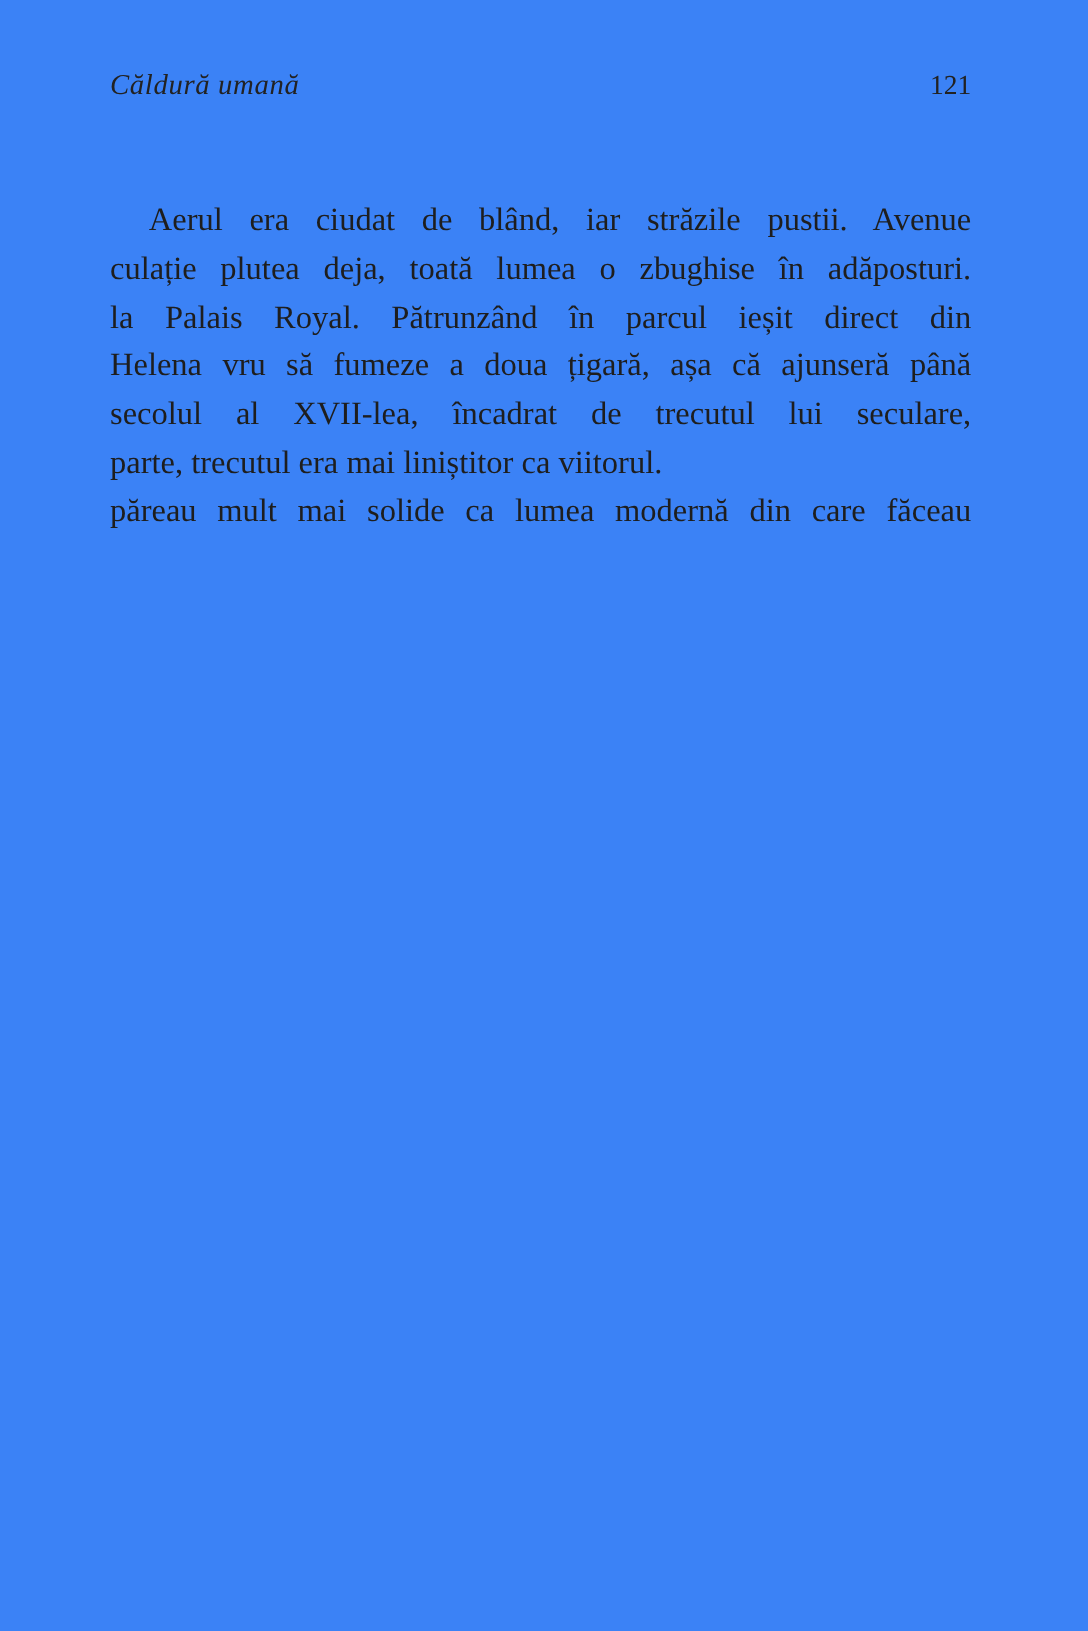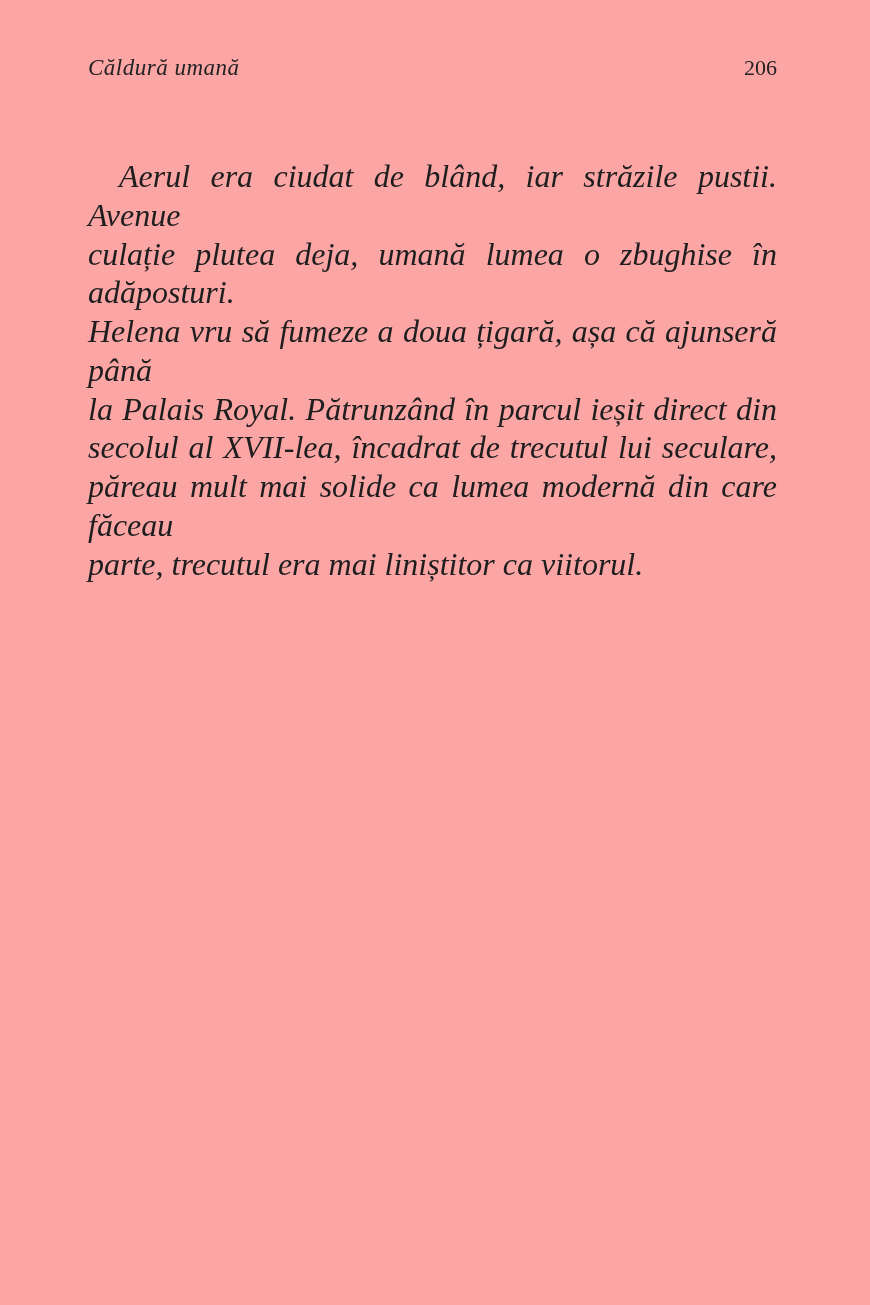--- a/index.html
+++ b/index.html
@@ -4,21 +4,21 @@
 <title>Document</title>
 <style>
   html, body {
     margin: 0;
     padding: 0;
   }
   .page {
     position: relative;
     width: 870px;
     height: 1305px;
-    background: #fca5a5;
+    background: #3b82f6;
     overflow: hidden;
     font-family: "Liberation Serif", "DejaVu Serif", serif;
   }
   .page-header {
     position: absolute;
     left: 88px;
     right: 93px;
     top: 55px;
     display: flex;
     justify-content: space-between;
@@ -35,47 +35,46 @@
     font-style: normal;
   }
   .body-text {
     position: absolute;
     left: 88px;
     top: 157px;
     width: 689px;
     color: #1e1e1e;
   }
   .text-line {
-    font-size: 32px;
+    font-size: 26px;
     line-height: 38.75px;
     text-align: justify;
     text-align-last: justify;
     white-space: normal;
-    font-style: italic;
   }
   .text-line.first {
     text-indent: 31px;
   }
   .text-line.last {
     text-align-last: left;
   }
 </style>
 </head>
 <body>
 
 <div class="page">
 
   <div class="page-header">
     <span class="running-title">Căldură umană</span>
-    <span class="page-number">206</span>
+    <span class="page-number">121</span>
   </div>
 
   <div class="body-text">
     <div class="text-line first">Aerul era ciudat de blând, iar străzile pustii. Avenue</div>
-    <div class="text-line">culație plutea deja, umană lumea o zbughise în adăposturi.</div>
+    <div class="text-line">culație plutea deja, toată lumea o zbughise în adăposturi.</div>
+    <div class="text-line">la Palais Royal. Pătrunzând în parcul ieșit direct din</div>
     <div class="text-line">Helena vru să fumeze a doua țigară, așa că ajunseră până</div>
-    <div class="text-line">la Palais Royal. Pătrunzând în parcul ieșit direct din</div>
     <div class="text-line">secolul al XVII-lea, încadrat de trecutul lui seculare,</div>
+    <div class="text-line last">parte, trecutul era mai liniștitor ca viitorul.</div>
     <div class="text-line">păreau mult mai solide ca lumea modernă din care făceau</div>
-    <div class="text-line last">parte, trecutul era mai liniștitor ca viitorul.</div>
   </div>
 
 </div>
 
 </body></html>

